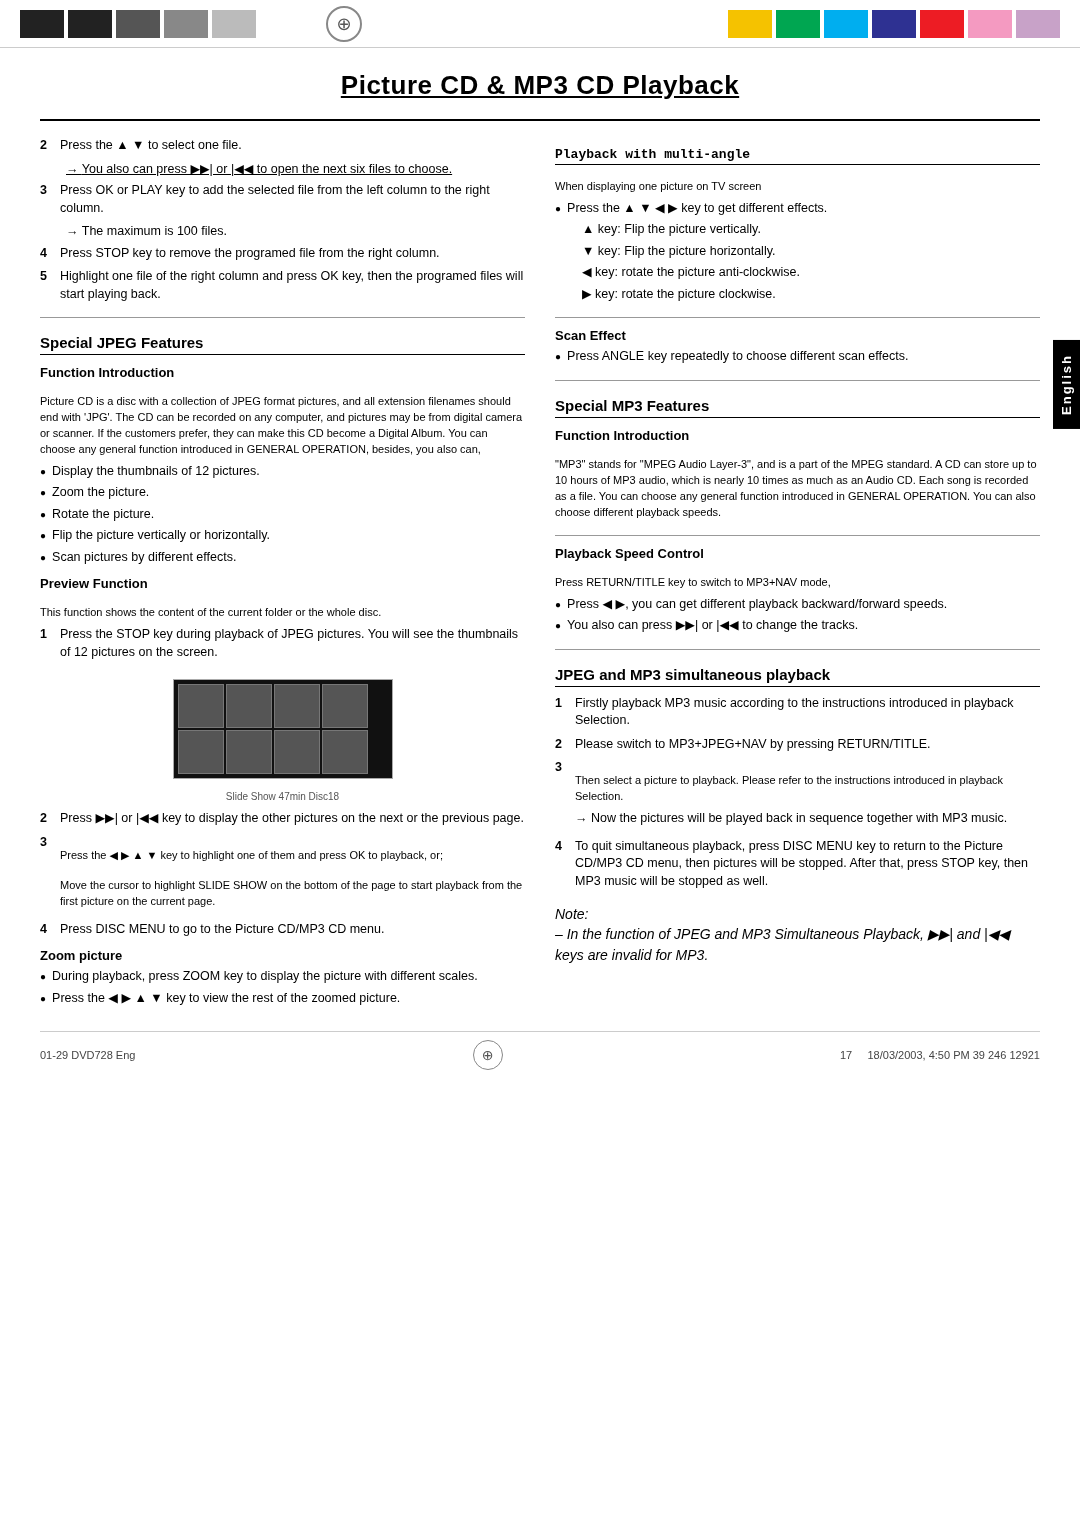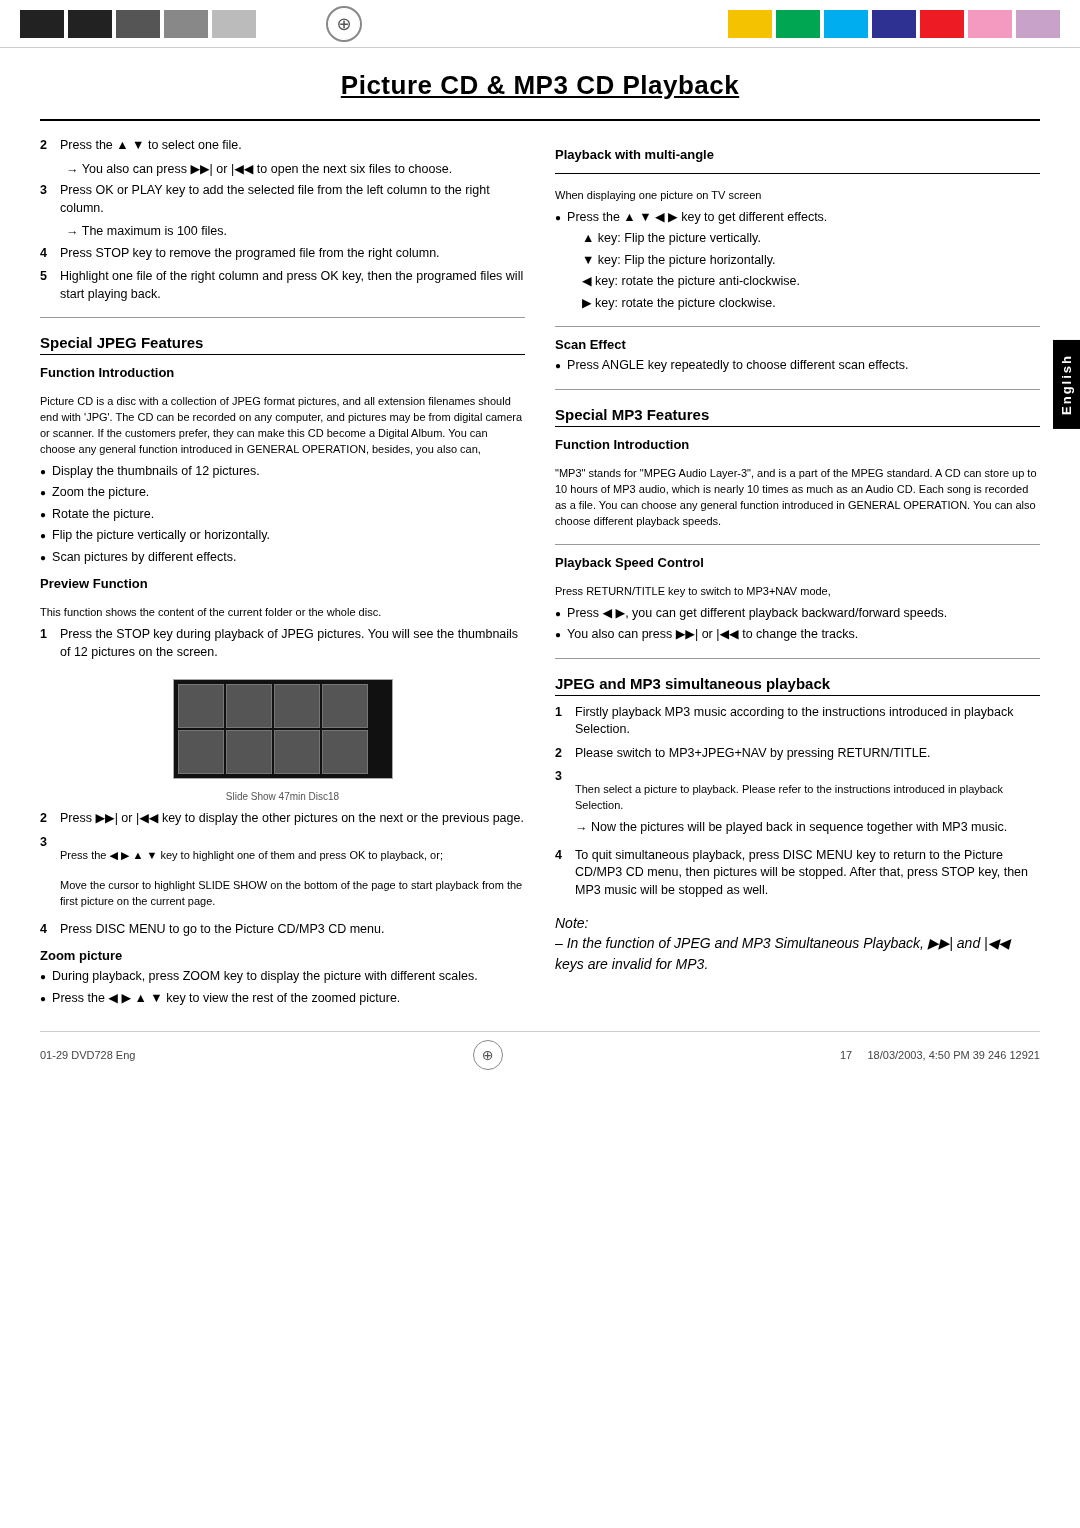--- a/index.html
+++ b/index.html
@@ -281,21 +281,21 @@
 
 <div class="main-content">
 
   <div class="left-col">
 
     <div class="intro-list">
       <div class="numbered-item">
         <span class="ni-num">2</span>
         <span>Press the ▲ ▼ to select one file.</span>
       </div>
-      <div class="sub-item-arrow" style="margin-left:26px;">You also can press ▶▶| or |◀◀ to open the next six files to choose.</div>
+      <div class="sub-item-arrow" style="margin-left:26px;text-decoration:underline;">You also can press ▶▶| or |◀◀ to open the next six files to choose.</div>
       <div class="numbered-item">
         <span class="ni-num">3</span>
         <span>Press OK or PLAY key to add the selected file from the left column to the right column.</span>
       </div>
       <div class="sub-item-arrow" style="margin-left:26px;">The maximum is 100 files.</div>
       <div class="numbered-item">
         <span class="ni-num">4</span>
         <span>Press STOP key to remove the programed file from the right column.</span>
       </div>
       <div class="numbered-item">
@@ -370,21 +370,21 @@
       <span>During playback, press ZOOM key to display the picture with different scales.</span>
     </div>
     <div class="bullet-item">
       <span>Press the ◀ ▶ ▲ ▼ key to view the rest of the zoomed picture.</span>
     </div>
 
   </div>
 
   <div class="right-col">
 
-    <div class="subsection-header" style="border-bottom:1.5px solid #000; padding-bottom:11px;">Playback with multi-angle</div>
+    <div class="subsection-header" style="border-bottom:1.5px solid #000; padding-bottom:2px;font-family:Liberation Mono, monospace;">Playback with multi-angle</div>
     <p class="body-text">When displaying one picture on TV screen</p>
     <div class="bullet-item">
       <span>Press the ▲ ▼ ◀ ▶ key to get different effects.</span>
     </div>
     <div class="sub-item">▲ key: Flip the picture vertically.</div>
     <div class="sub-item">▼ key: Flip the picture horizontally.</div>
     <div class="sub-item">◀ key: rotate the picture anti-clockwise.</div>
     <div class="sub-item">▶ key: rotate the picture clockwise.</div>
 
     <hr class="divider">

